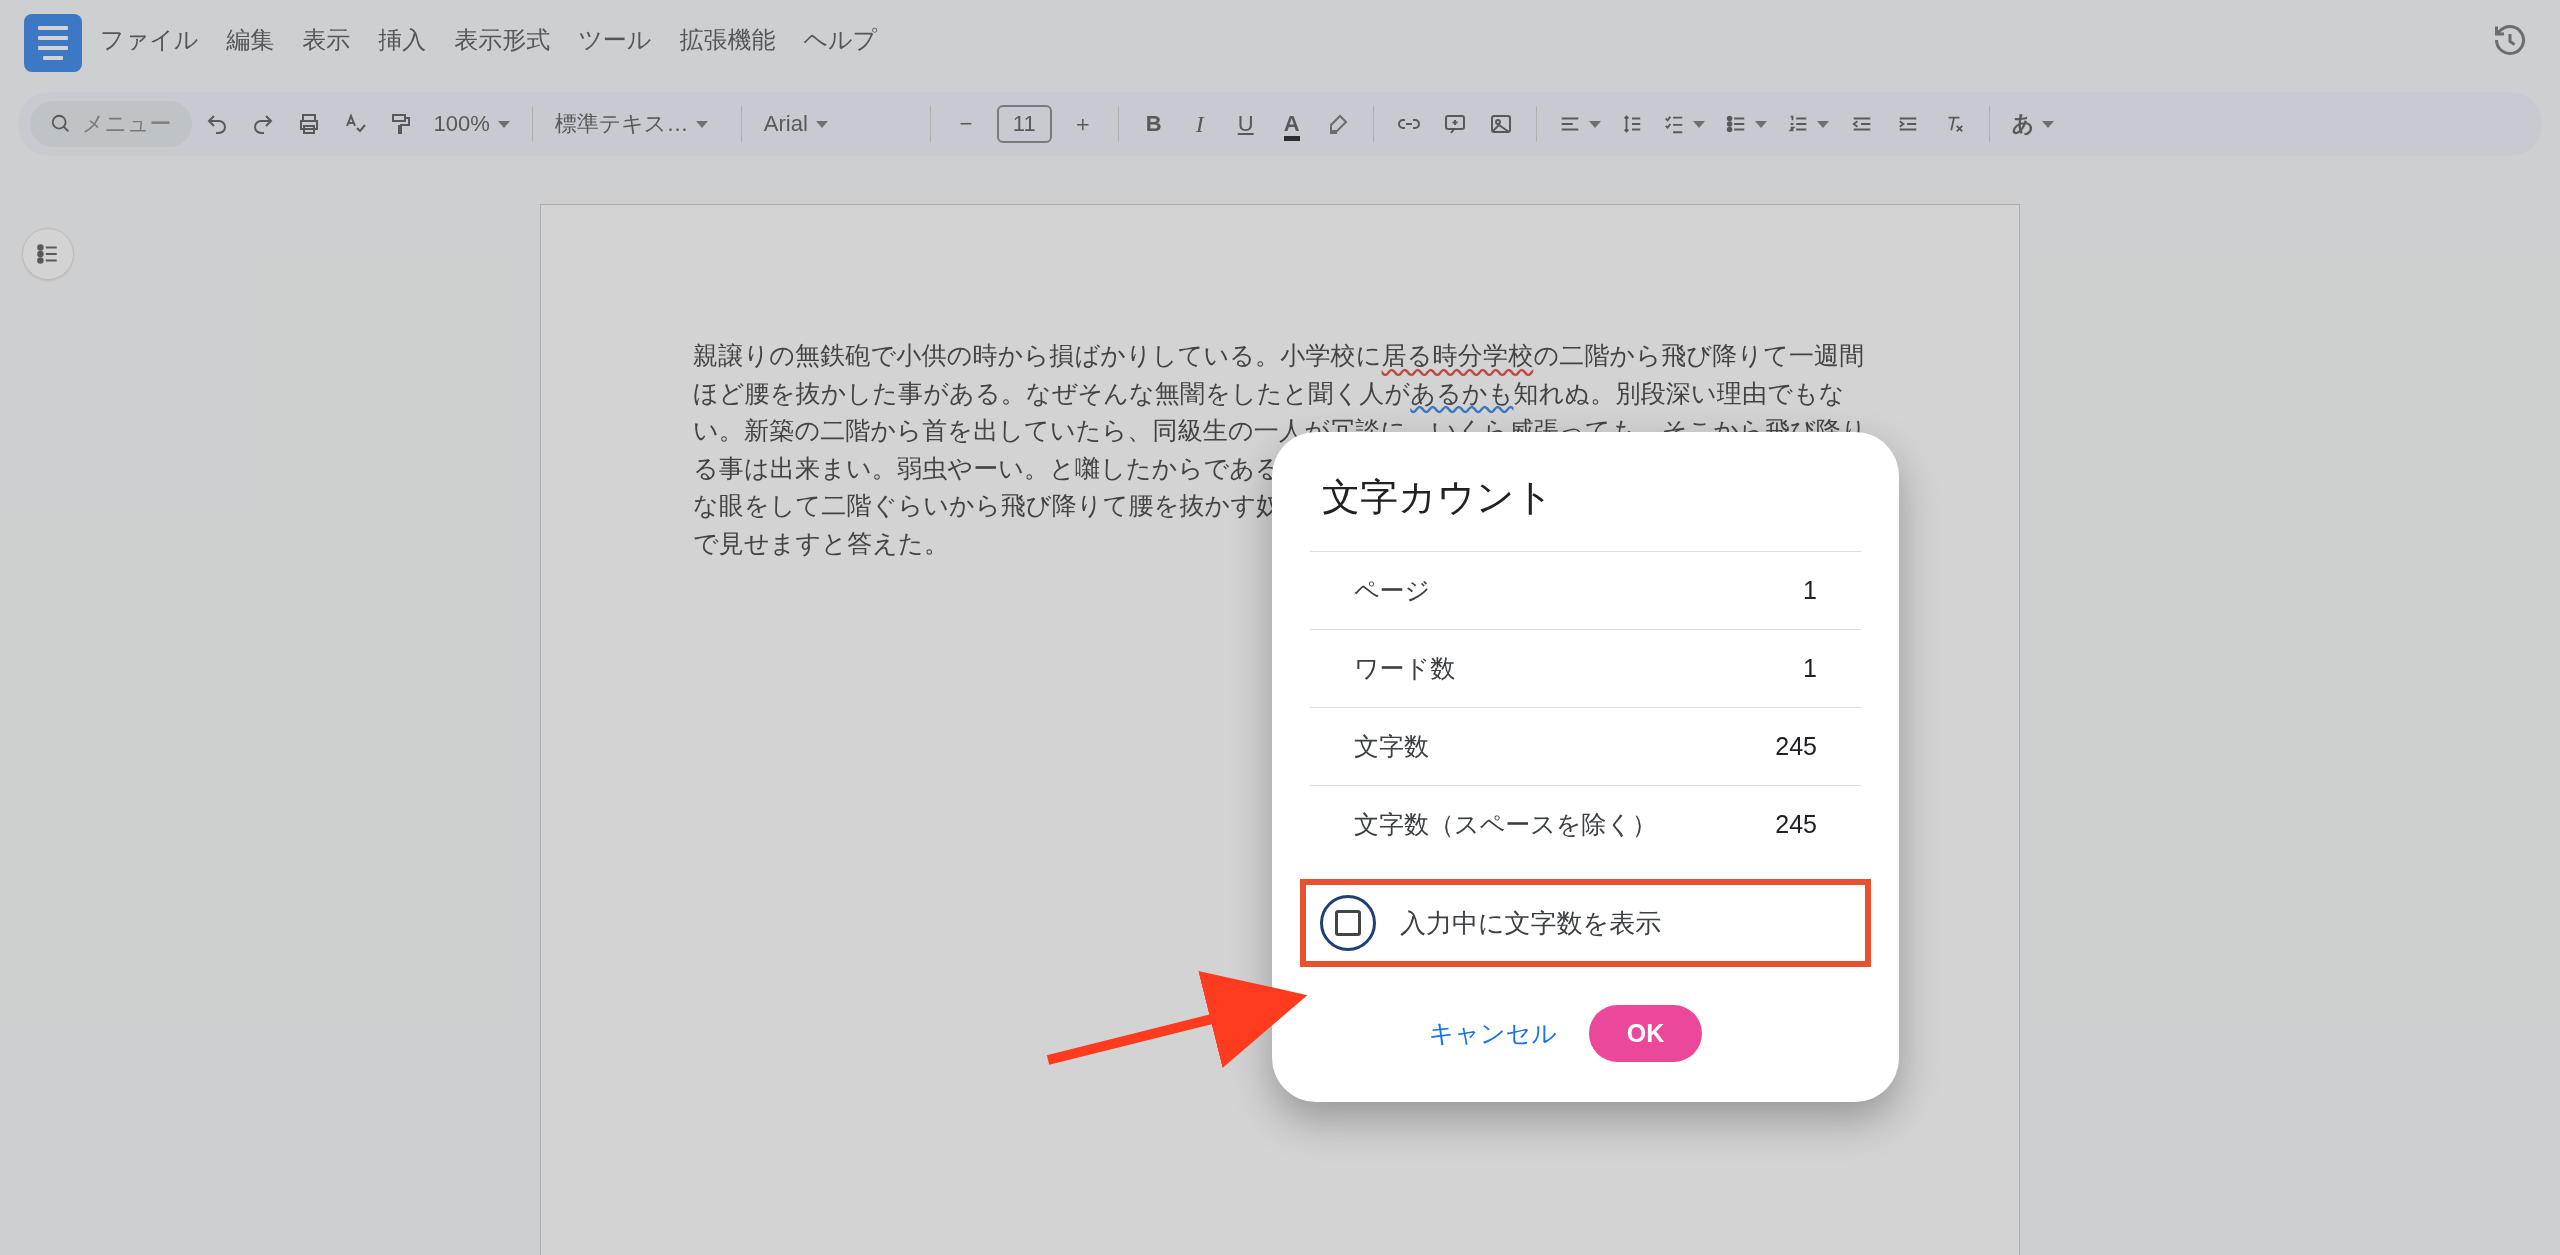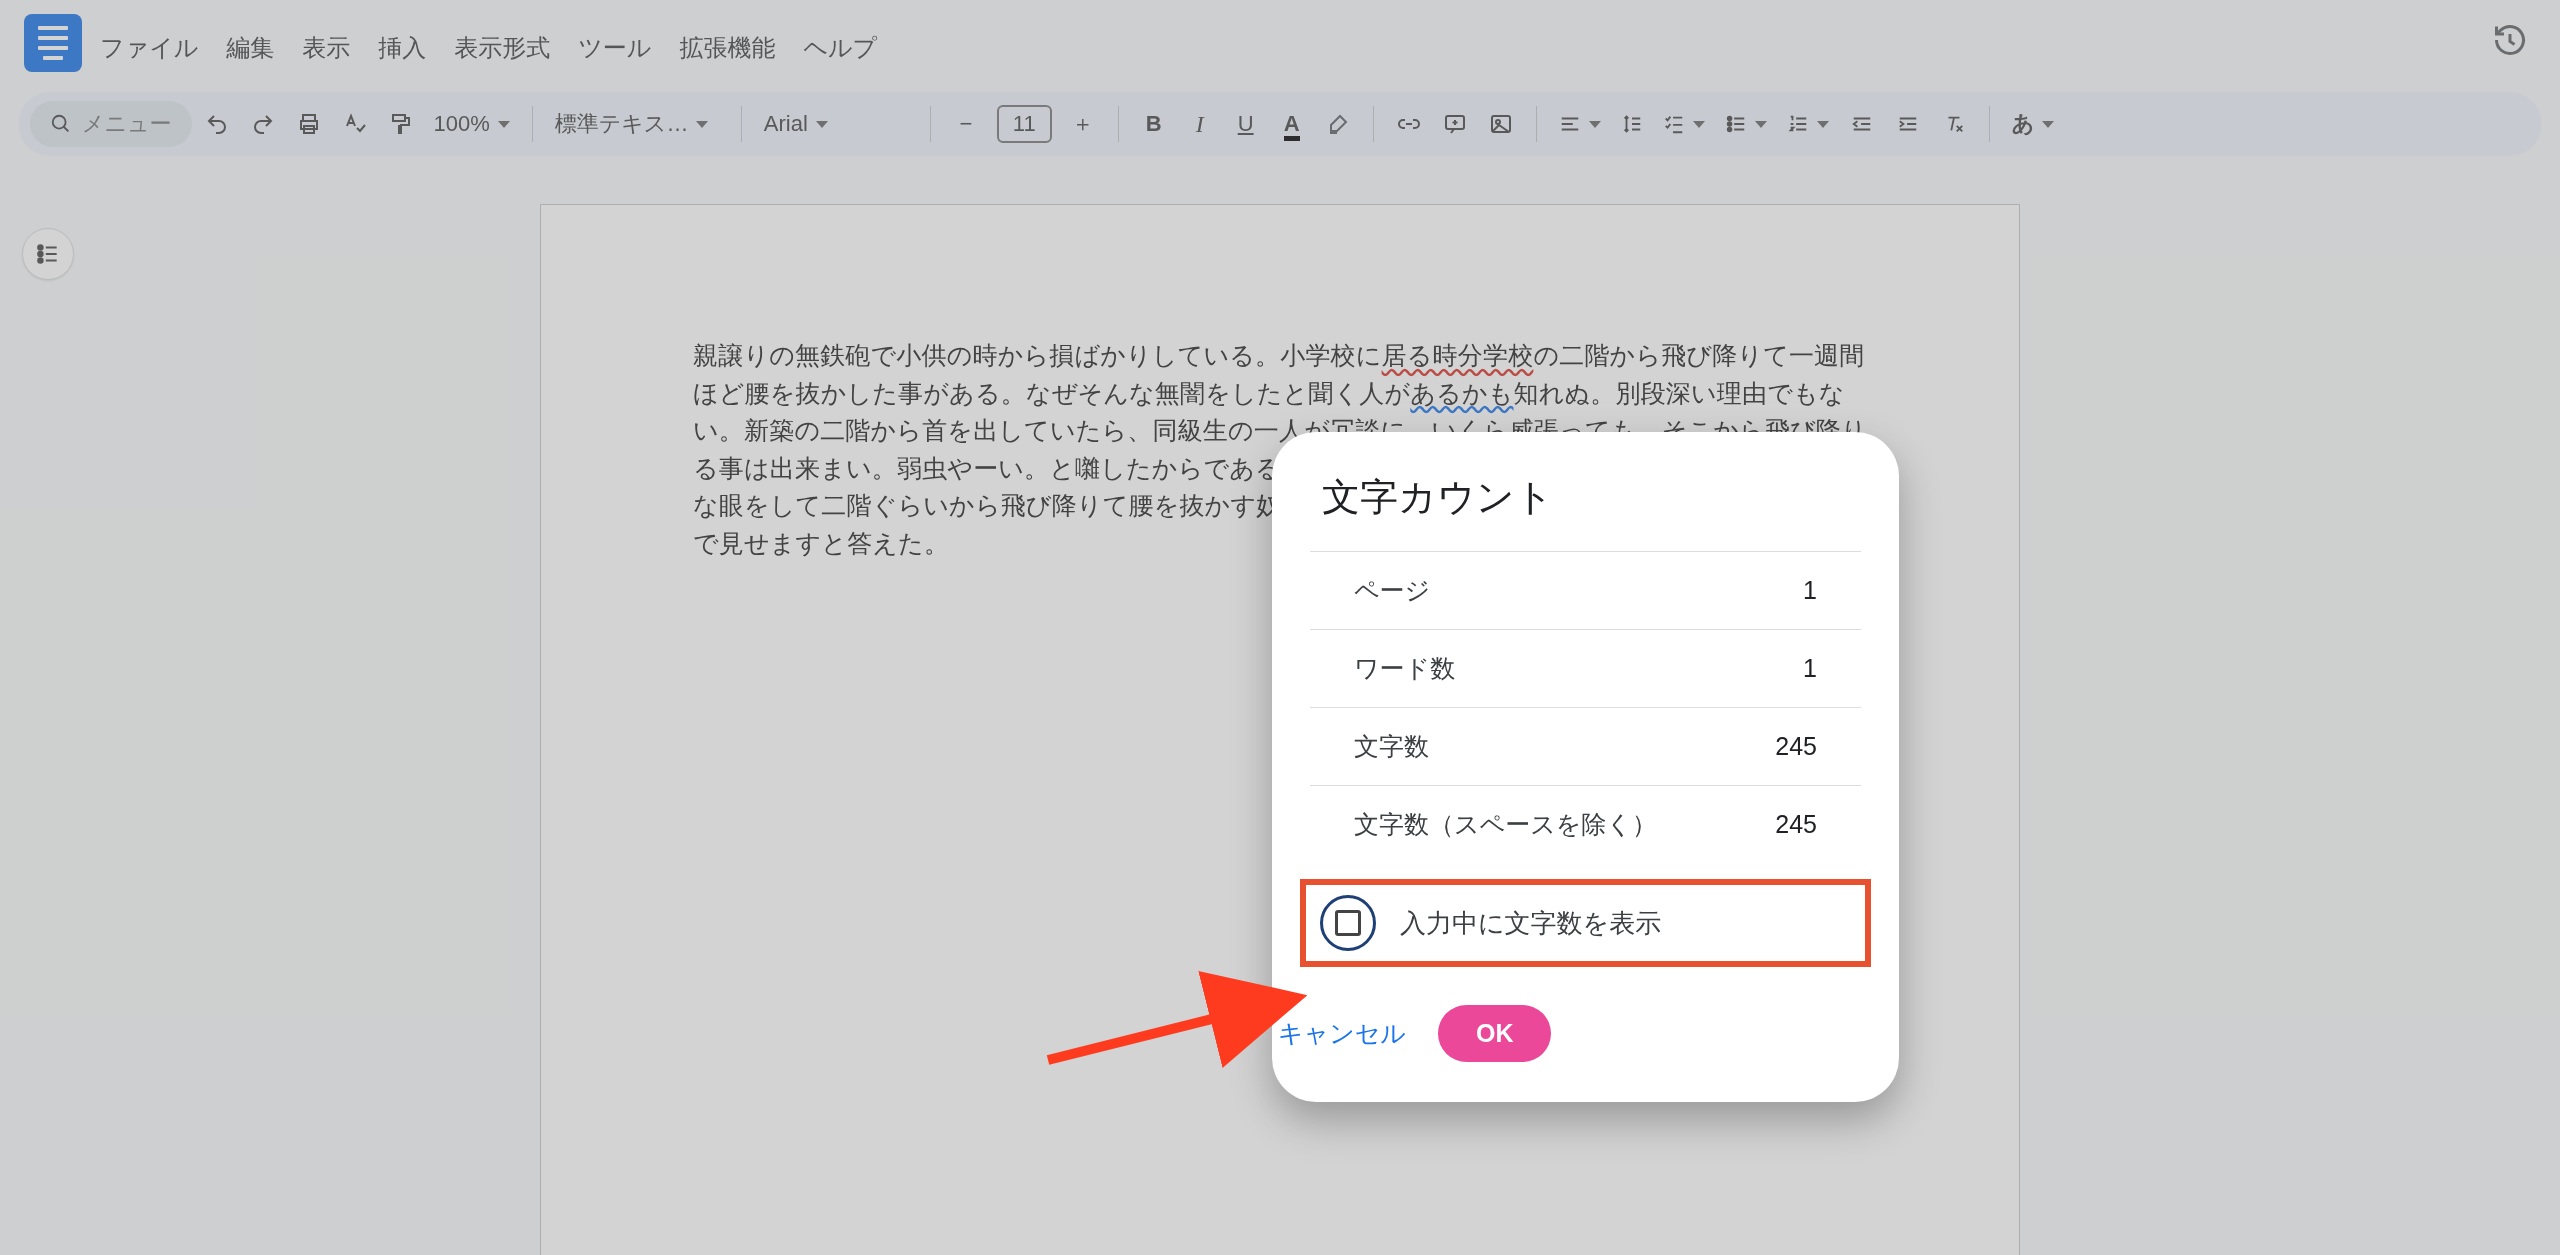--- a/index.html
+++ b/index.html
@@ -24,21 +24,21 @@
   .docs-logo span:nth-child(2){width:30px;}
   .docs-logo span:nth-child(3){width:30px;}
   .docs-logo span:nth-child(4){width:20px;}
 
   .title-block { flex:1; }
   .title-row { display:flex; align-items:center; gap:18px; font-size:30px; color:#3c4043; }
   .title-row .doc-title { color:#444; }
   .title-icon { width:28px; height:28px; color:#5f6368; }
 
   .menu-bar { display:flex; gap:28px; margin-top:10px; color:#3c4043; font-size:24px; }
-  .menu-item { cursor:pointer;margin-top:8px; }
+  .menu-item { cursor:pointer; }
 
   .history-icon { margin-left:auto; align-self:flex-start; color:#5f6368; width:36px; height:36px; margin-top:8px; margin-right:8px;}
 
   
   .toolbar {
     height:64px; margin:20px 18px 0 18px;
     background:#edf2fa; border-radius:40px;
     display:flex; align-items:center; padding:0 12px; gap:4px;
     font-size:22px; color:#444;
   }
@@ -85,21 +85,21 @@
     padding:22px 44px; margin:0 38px; border-top:1px solid #ddd;}
   .stat-row:last-of-type { border-bottom:1px solid #ddd; }
   .stat-row:first-of-type { border-top:1px solid #ddd; }
   .stat-val { color:#202124; }
 
   .show-typing-wrap { margin:16px 28px 12px 28px; border:6px solid #e8512f; padding:10px 14px; display:flex; align-items:center; gap:24px;}
   .cb-circle { width:56px; height:56px; border:3px solid #1f3f77; border-radius:50%; display:flex; align-items:center; justify-content:center;}
   .cb-square { width:26px; height:26px; border:3px solid #444; border-radius:3px;}
   .show-typing-label { font-size:26px; color:#3c4043; }
 
-  .dlg-buttons { display:flex; justify-content:flex-start; gap:26px; padding:26px 46px 0 0; }
+  .dlg-buttons { display:flex; justify-content:center; gap:26px; padding:26px 46px 0 0; }
   .btn-cancel { color:#1a73e8; font-size:25px; background:none; border:none; cursor:pointer; font-weight:500; padding:10px 6px;}
   .btn-ok { background:#ec4899; color:#fff; font-size:25px; border:none; border-radius:30px; padding:14px 38px; font-weight:600; cursor:pointer;}
 
   
   .arrow { position:absolute; z-index:101; left:1038px; top:970px; }
   .arrow svg { display:block; }
 
   svg { display:block; }
 </style>
 </head>

